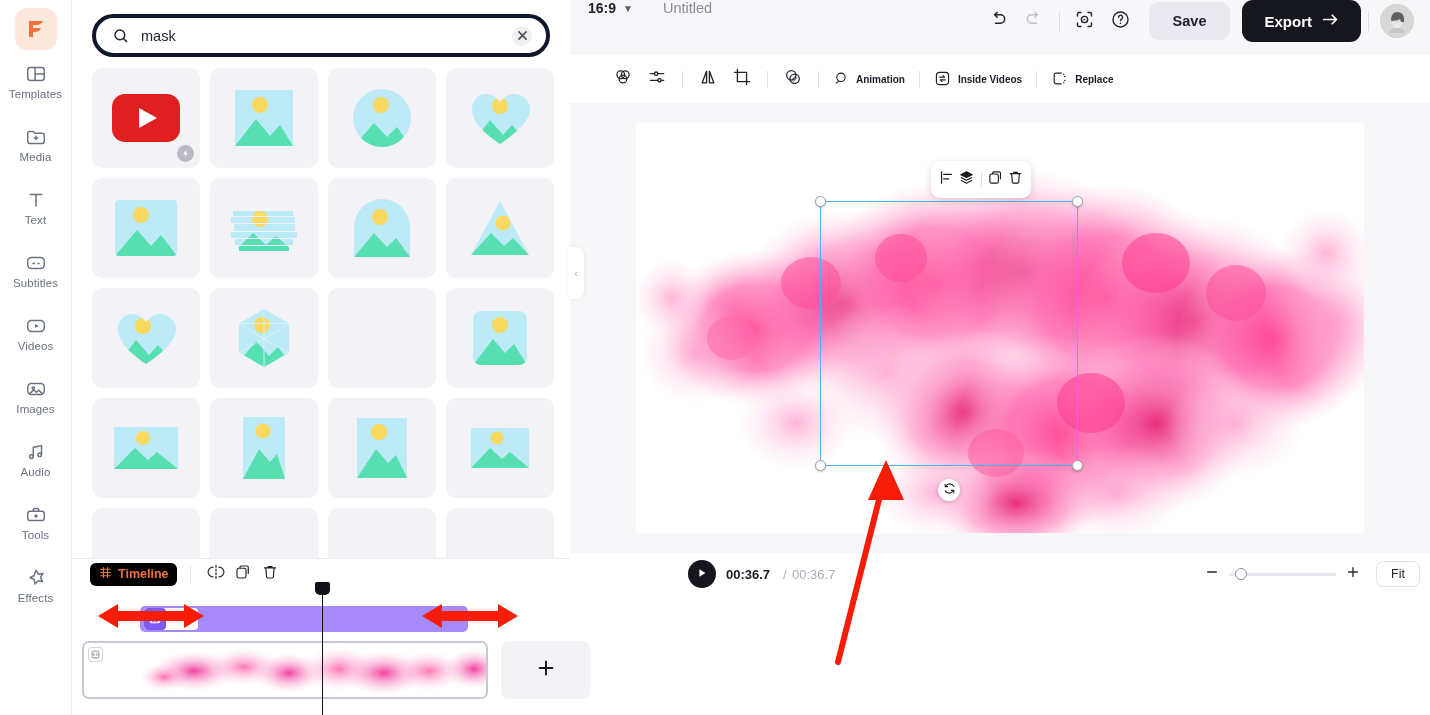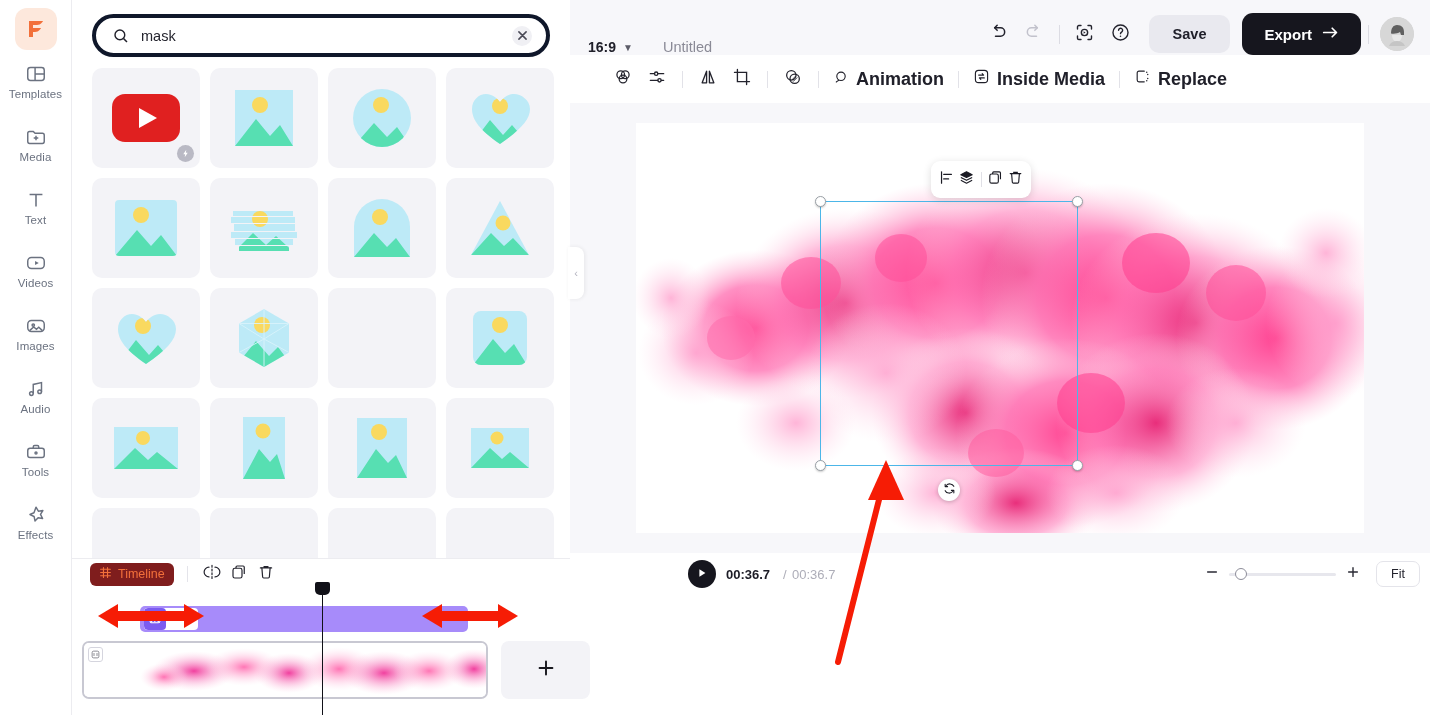--- a/index.html
+++ b/index.html
@@ -79,21 +79,21 @@
     position:absolute; left:568px; top:247px; width:16px; height:52px;
     background:#ffffff; border-radius: 0 8px 8px 0;
     box-shadow: 1px 0 4px rgba(0,0,0,.07);
     display:flex; align-items:center; justify-content:center;
     color:#b4b4c0; font-size: 11px; cursor:pointer; z-index:5;
   }
 
   
   #header {
     position:absolute; left:570px; top:0; width:860px; height:55px;
-    background:#f7f7fa; display:flex; align-items:flex-end; padding: 0 16px 0 18px;
+    background:#f7f7fa; display:flex; align-items:flex-start; padding: 0 16px 0 18px;
   }
   #ratio-btn {
     display:flex; align-items:center; gap:7px; font-size:14px; font-weight:bold;
     color:#20202a; cursor:pointer;
   }
   #ratio-btn .chev { color:#5c5c68; font-size:10px; }
   #doc-title {
     margin-left: 30px; font-size: 14.5px; color: #8a8a96; cursor: text;
   }
   .hdr-right { margin-left:auto; display:flex; align-items:center; gap: 0; }
@@ -127,21 +127,21 @@
     background:#ffffff; border-radius:10px; display:flex; align-items:center;
     padding: 0 16px; gap: 0;
   }
   .ct-icon {
     width:34px; height:30px; display:flex; align-items:center; justify-content:center;
     color:#23232d; cursor:pointer;
   }
   .ct-sep { width:1px; height:17px; background:#e2e2e8; margin: 0 8px; }
   .ct-text {
     height:30px; display:flex; align-items:center; gap:7px; padding: 0 6px;
-    font-size:18px; color:#20202a; font-weight:bold; cursor:pointer;
+    font-size:10px; color:#20202a; font-weight:bold; cursor:pointer;
   }
 
   
   #canvas-area {
     position:absolute; left:570px; top:103px; width:860px; height:450px;
     background:#f7f7fa; display:flex; align-items:center; justify-content:center;
   }
   #stage {
     position:relative; width:728px; height:410px; background:#ffffff;
     overflow:hidden;
@@ -201,22 +201,22 @@
   }
 
   
   #timeline {
     position:absolute; left:72px; top:558px; width:498px; height:157px;
     background:#fff; border-top:1px solid #ececf0;
   }
   #tl-head { position:absolute; left:0; top:0; width:498px; height:30px; display:flex; align-items:center; padding-left:18px; }
   #tl-tab {
     display:flex; align-items:center; gap:6px; height:23px; padding: 0 9px;
-    border-radius:6px; background:#7f1d1d; color:#f2703a; font-size:12.5px;
-    font-weight:normal; cursor:pointer;
+    border-radius:6px; background:#000000; color:#f2703a; font-size:12.5px;
+    font-weight:bold; cursor:pointer;
   }
   #tl-head .tl-sep { width:1px; height:16px; background:#e4e4ea; margin: 0 11px 0 13px; }
   .tl-icon { width:27px; height:24px; display:flex; align-items:center; justify-content:center; color:#23232d; cursor:pointer; }
 
   #playhead { position:absolute; left:250px; top:32px; width:1px; height:125px; background:#111118; z-index:9; }
   #playhead::before {
     content:""; position:absolute; left:-7px; top:-9px; width:15px; height:13px;
     background:#111118; border-radius:2px 2px 5px 5px;
   }
 
@@ -286,20 +286,29 @@
 
     <div class="rail-item">
       <span>
         <svg width="22" height="22" viewBox="0 0 24 24" fill="none" stroke="currentColor" stroke-width="1.7">
           <path d="M5 6h14M12 6v13"></path>
         </svg>
       </span>
       <span class="ri-label">Text</span>
     </div>
 
+    <div class="rail-item">
+      <span>
+        <svg width="22" height="22" viewBox="0 0 24 24" fill="none" stroke="currentColor" stroke-width="1.6">
+          <rect x="3" y="6" width="18" height="12" rx="4"></rect>
+            <path d="M8 12.5h3M13.5 12.5h2.5"></path>
+        </svg>
+      </span>
+      <span class="ri-label">Subtitles</span>
+    </div>
 
     <div class="rail-item">
       <span>
         <svg width="22" height="22" viewBox="0 0 24 24" fill="none" stroke="currentColor" stroke-width="1.6">
           <rect x="3" y="6" width="18" height="12" rx="4"></rect>
             <path d="M11 9.7l4 2.3-4 2.3z" fill="currentColor" stroke="none"></path>
         </svg>
       </span>
       <span class="ri-label">Videos</span>
     </div>
@@ -699,21 +708,21 @@
       <span>Animation</span>
     </div>
     <div class="ct-sep"></div>
     <div class="ct-text">
       <span>
         <svg width="17" height="17" viewBox="0 0 24 24" fill="none" stroke="currentColor" stroke-width="1.6" stroke-linecap="round" stroke-linejoin="round">
           <rect x="3.4" y="3.4" width="17.2" height="17.2" rx="4.5"></rect>
           <path d="M8 10h7l-2-2M16 14H9l2 2"></path>
         </svg>
       </span>
-      <span>Inside Media</span>
+      <span>Inside Videos</span>
     </div>
     <div class="ct-sep"></div>
     <div class="ct-text">
       <span>
         <svg width="17" height="17" viewBox="0 0 24 24" fill="none" stroke="currentColor" stroke-width="1.6" stroke-linecap="round">
           <path d="M14.5 4.5H7A2.5 2.5 0 004.5 7v10A2.5 2.5 0 007 19.5h7.5"></path>
           <path d="M18 6v.01M19.4 9.2v.01M19.4 14.8v.01M18 18v.01" stroke-width="2"></path>
         </svg>
       </span>
       <span>Replace</span>

